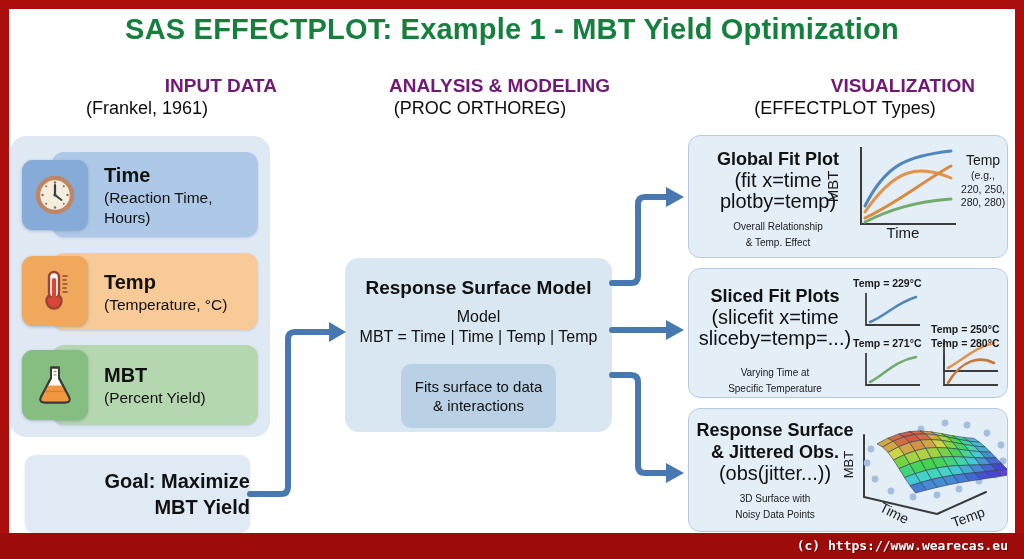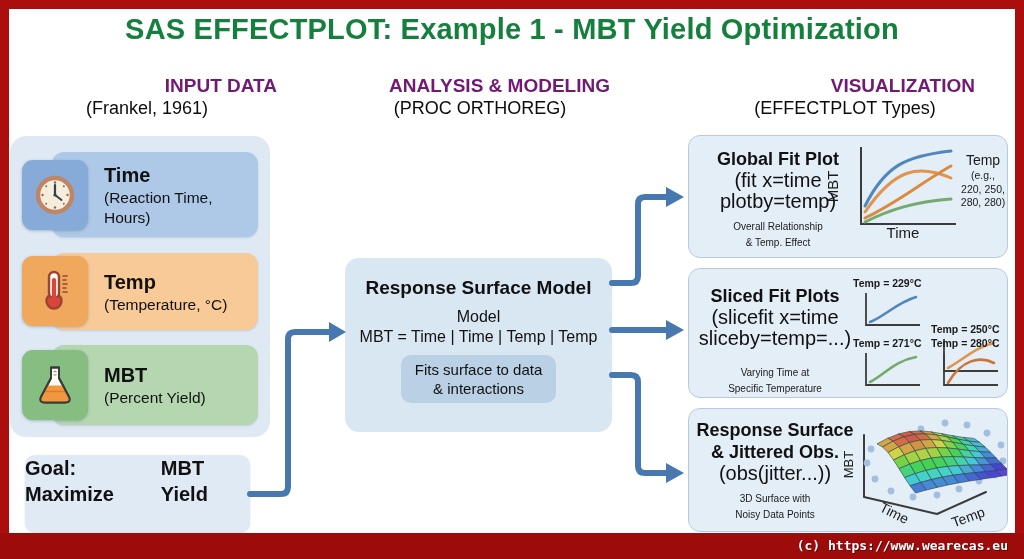--- a/index.html
+++ b/index.html
@@ -11,27 +11,27 @@
   .colhead{position:absolute;width:260px;text-align:center;line-height:23px;}
   .colhead .h{font-size:19px;font-weight:bold;color:#701a75;text-align:right;}
   .colhead .s{font-size:18px;color:#0c0c0c;}
   .panel{position:absolute;left:10px;top:136px;width:260px;height:301px;background:#dfe9f4;border-radius:16px;}
   .bubble{position:absolute;left:52px;width:206px;border-radius:12px;box-shadow:0 1px 2px rgba(60,80,110,.18);}
   .bubble .txt{position:absolute;left:52px;top:50%;transform:translateY(-50%);line-height:22px;}
   .bubble .lbl{font-size:20px;font-weight:bold;line-height:26px;}
   .bubble .dsc{font-size:15.5px;line-height:20px;}
   .tile{position:absolute;left:22px;width:66px;height:70px;border-radius:11px;box-shadow:0 1px 3px rgba(40,60,90,.3);display:flex;align-items:center;justify-content:center;}
   .goalbox{position:absolute;left:25px;top:455px;width:225px;height:77px;background:#e0eaf5;border-radius:10px;
-           display:flex;flex-direction:row;align-items:flex-start;justify-content:center;box-shadow:0 1px 2px rgba(60,80,110,.18);}
+           display:flex;flex-direction:column;align-items:flex-end;justify-content:center;box-shadow:0 1px 2px rgba(60,80,110,.18);}
   .goalbox div{font-size:20px;font-weight:bold;line-height:26px;}
   .modelbox{position:absolute;left:345px;top:258px;width:267px;height:174px;background:#d9e7f3;border-radius:14px;text-align:center;}
   .modelbox .t{font-size:19px;font-weight:bold;margin-top:19px;}
   .modelbox .m{font-size:16px;margin-top:9px;}
   .modelbox .e{font-size:16px;margin-top:2px;}
-  .modelnote{display:inline-block;background:#b9d0e5;border-radius:10px;margin-top:9px;padding:5px 14px;font-size:15px;line-height:19px;}
+  .modelnote{display:inline-block;background:#b9d0e5;border-radius:10px;margin-top:18px;padding:13px 14px;font-size:15px;line-height:19px;}
   .vizbox{position:absolute;left:688px;width:320px;background:#e4eef7;border:1.5px solid #b8cbdd;border-radius:12px;box-sizing:border-box;}
   .viztxt{position:absolute;text-align:center;}
   .viztxt .vt{font-size:18px;font-weight:bold;line-height:22px;}
   .viztxt .vc{font-size:20px;line-height:21px;}
   .viztxt .vn{font-size:10px;line-height:16px;color:#1a1a1a;}
   .axislbl{position:absolute;font-size:15px;color:#1a1a1a;}
   .rot90{transform:rotate(-90deg);transform-origin:center;}
   .legend{position:absolute;text-align:center;color:#1a1a1a;}
   .legend .l0{font-size:14px;line-height:17px;}
   .legend .l1{font-size:10.5px;line-height:13.5px;}

